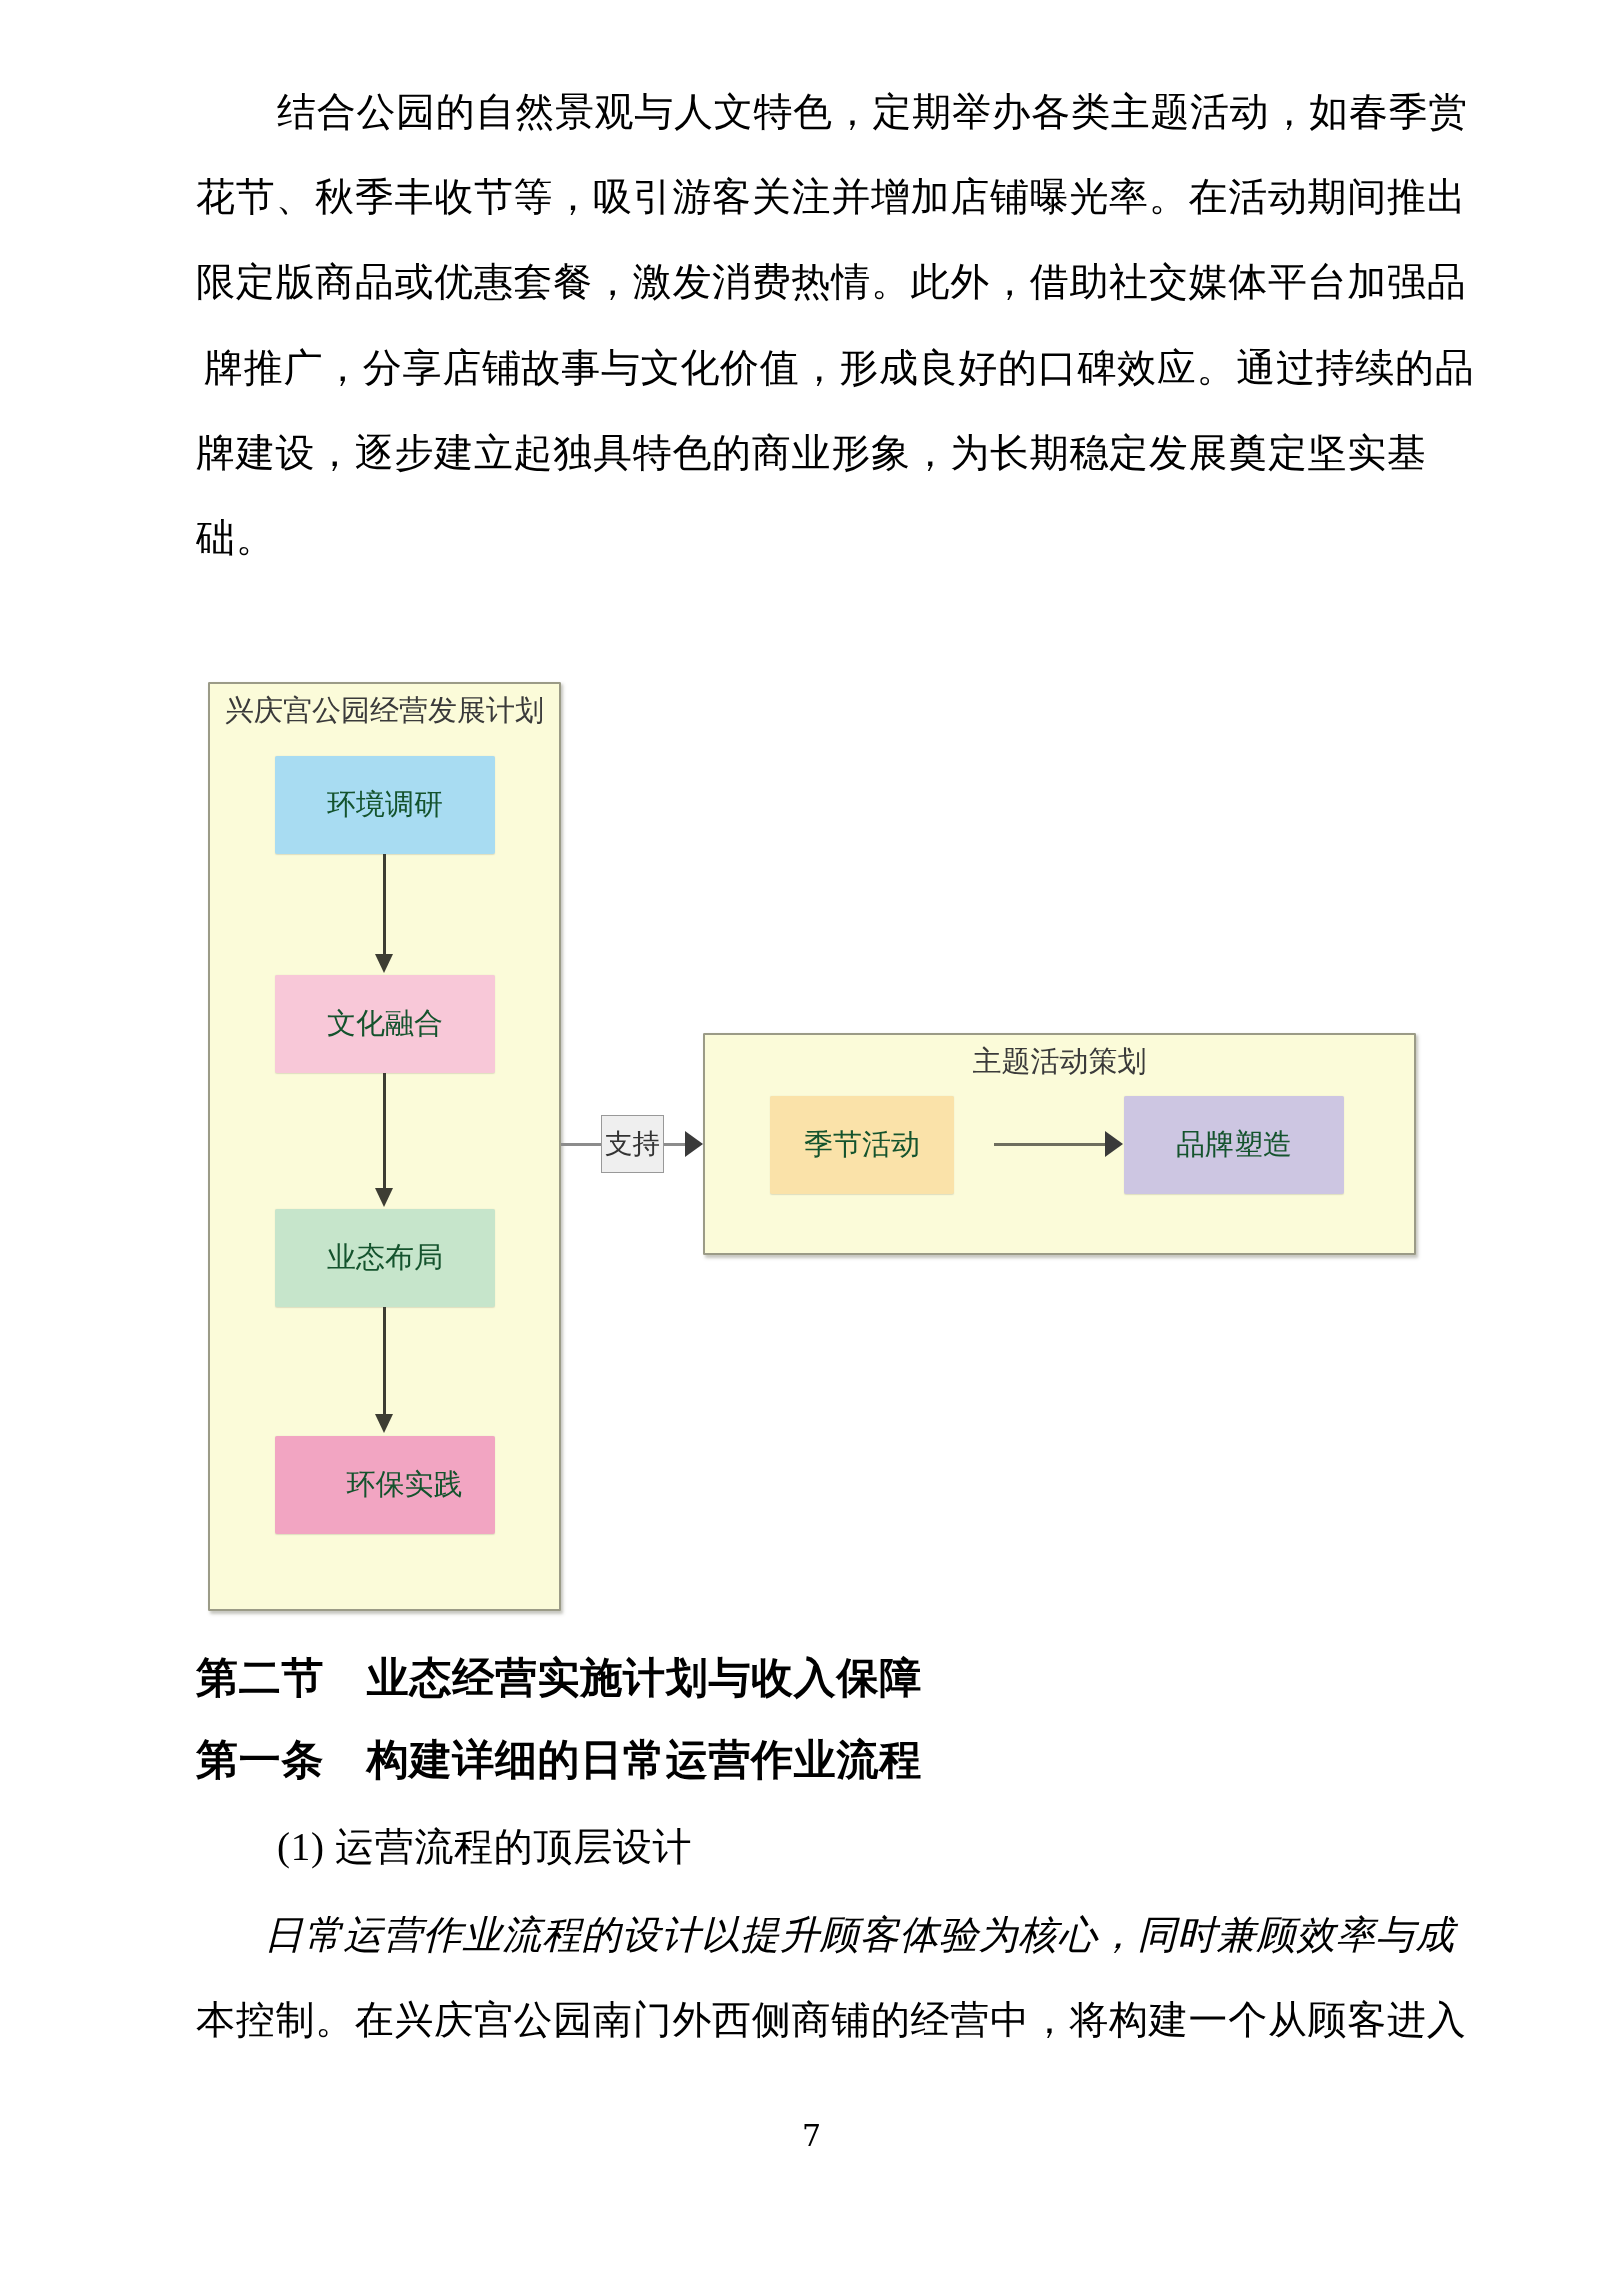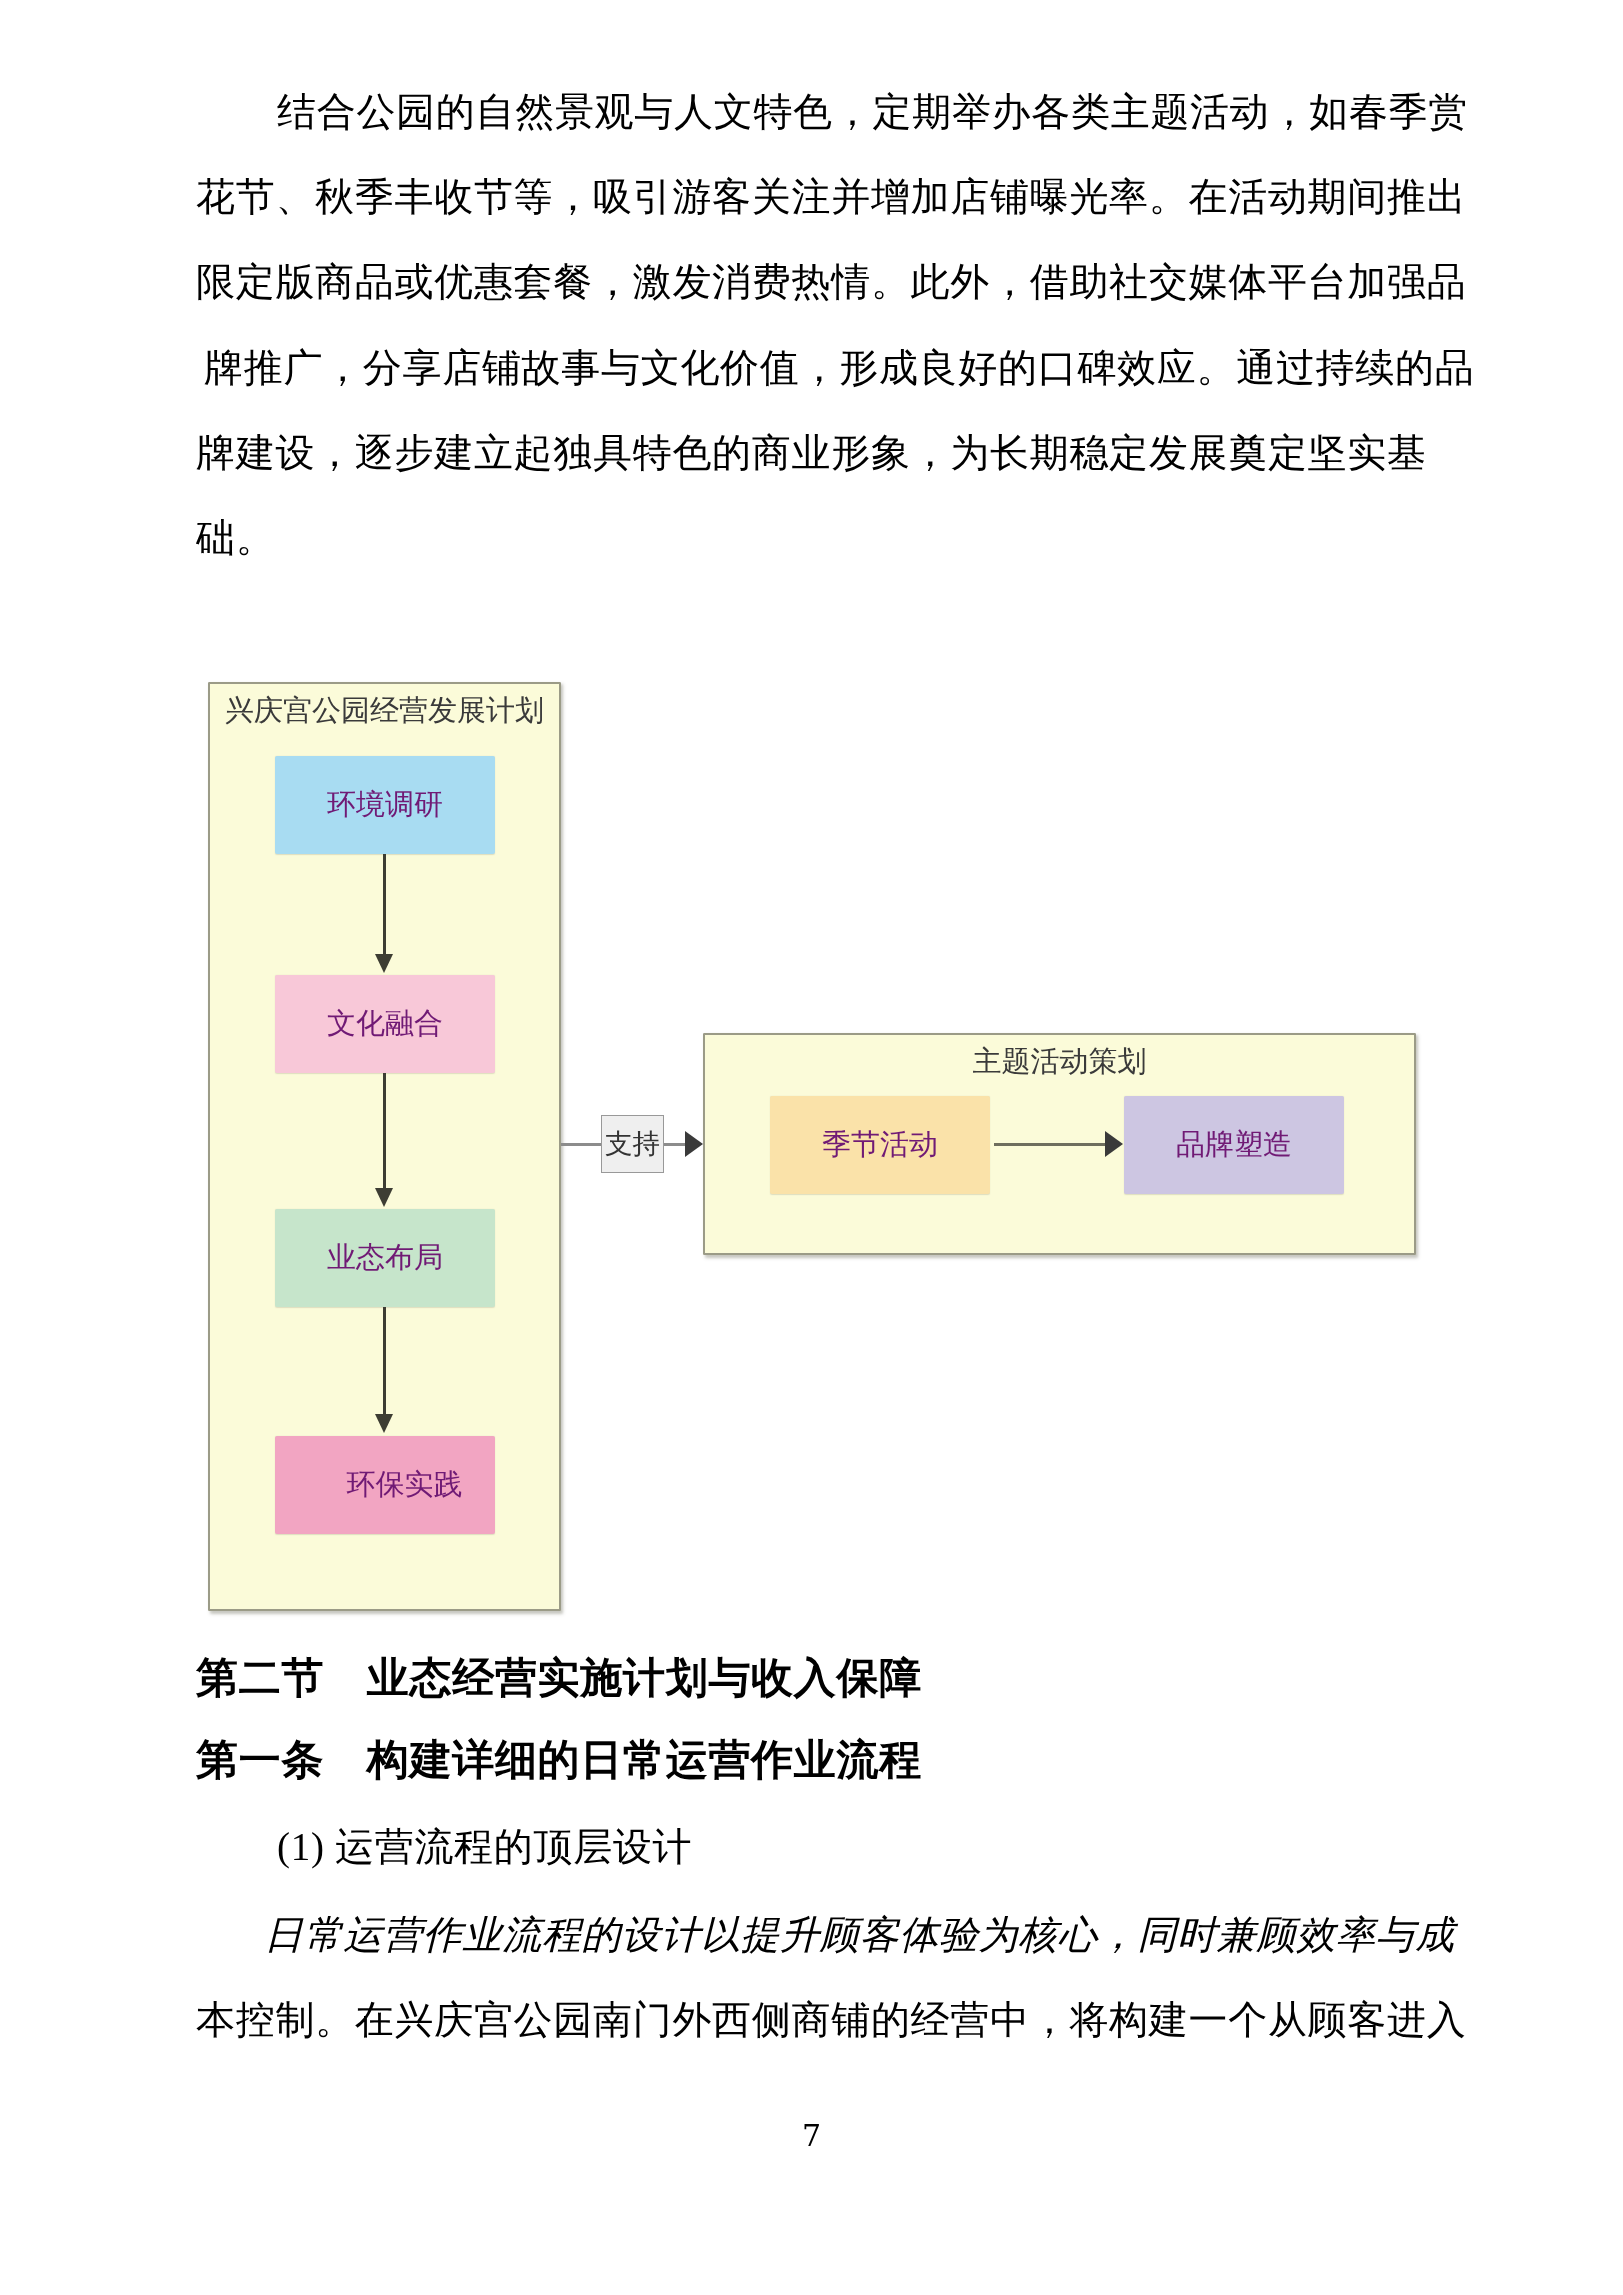--- a/index.html
+++ b/index.html
@@ -40,21 +40,21 @@
   }
   .group-title{
     position:absolute;left:0;right:0;text-align:center;
     font-size:29px;color:#3a3a3a;
     font-family:"Liberation Sans","DejaVu Sans",sans-serif;
     white-space:nowrap;
   }
   .node{
     position:absolute;
     display:flex;align-items:center;justify-content:center;
-    font-size:29px;color:#701a75;
+    font-size:29px;color:#14532d;
     font-family:"Liberation Sans","DejaVu Sans",sans-serif;
     border-radius:2px;
     box-shadow:0 0.7px 1.3px rgba(0,0,0,.12);
     white-space:nowrap;
   }
   .vline{position:absolute;width:2.6px;background:#3d3d33;}
   .vhead{
     position:absolute;width:0;height:0;
     border-left:9.8px solid transparent;
     border-right:9.8px solid transparent;
@@ -108,21 +108,21 @@
     <div class="vline" style="left:383px;top:1307px;height:108px;"></div>
     <div class="vhead" style="left:375px;top:1414px;"></div>
 
     <div class="hline" style="left:561px;top:1143px;width:126px;"></div>
     <div class="edge-label" style="left:601px;top:1115px;width:63px;height:58px;">支持</div>
     <div class="rhead" style="left:685px;top:1131px;"></div>
 
     <div class="group" style="left: 703px; top: 1033px; width: 713px; height: 222px; background: rgb(251, 251, 217);"></div>
     <div class="group-title" style="left:703px;width:713px;top:1042px;">主题活动策划</div>
 
-    <div class="node" style="left: 770px; top: 1096px; width: 220px; height: 98px; background: rgb(250, 226, 169);">季节活动</div>
+    <div class="node" style="left: 770px; top: 1096px; width: 184px; height: 98px; background: rgb(250, 226, 169);">季节活动</div>
     <div class="node" style="left: 1124px; top: 1096px; width: 220px; height: 98px; background: rgb(205, 198, 226);">品牌塑造</div>
 
     <div class="hline hline--dark" style="left:994px;top:1143px;width:111px;"></div>
     <div class="rhead" style="left:1105px;top:1131px;"></div>
 
   </div>
 
   <div class="heading" style="left:196px;top:1636px;">第二节　业态经营实施计划与收入保障</div>
   <div class="heading" style="left:196px;top:1718px;">第一条　构建详细的日常运营作业流程</div>
 

